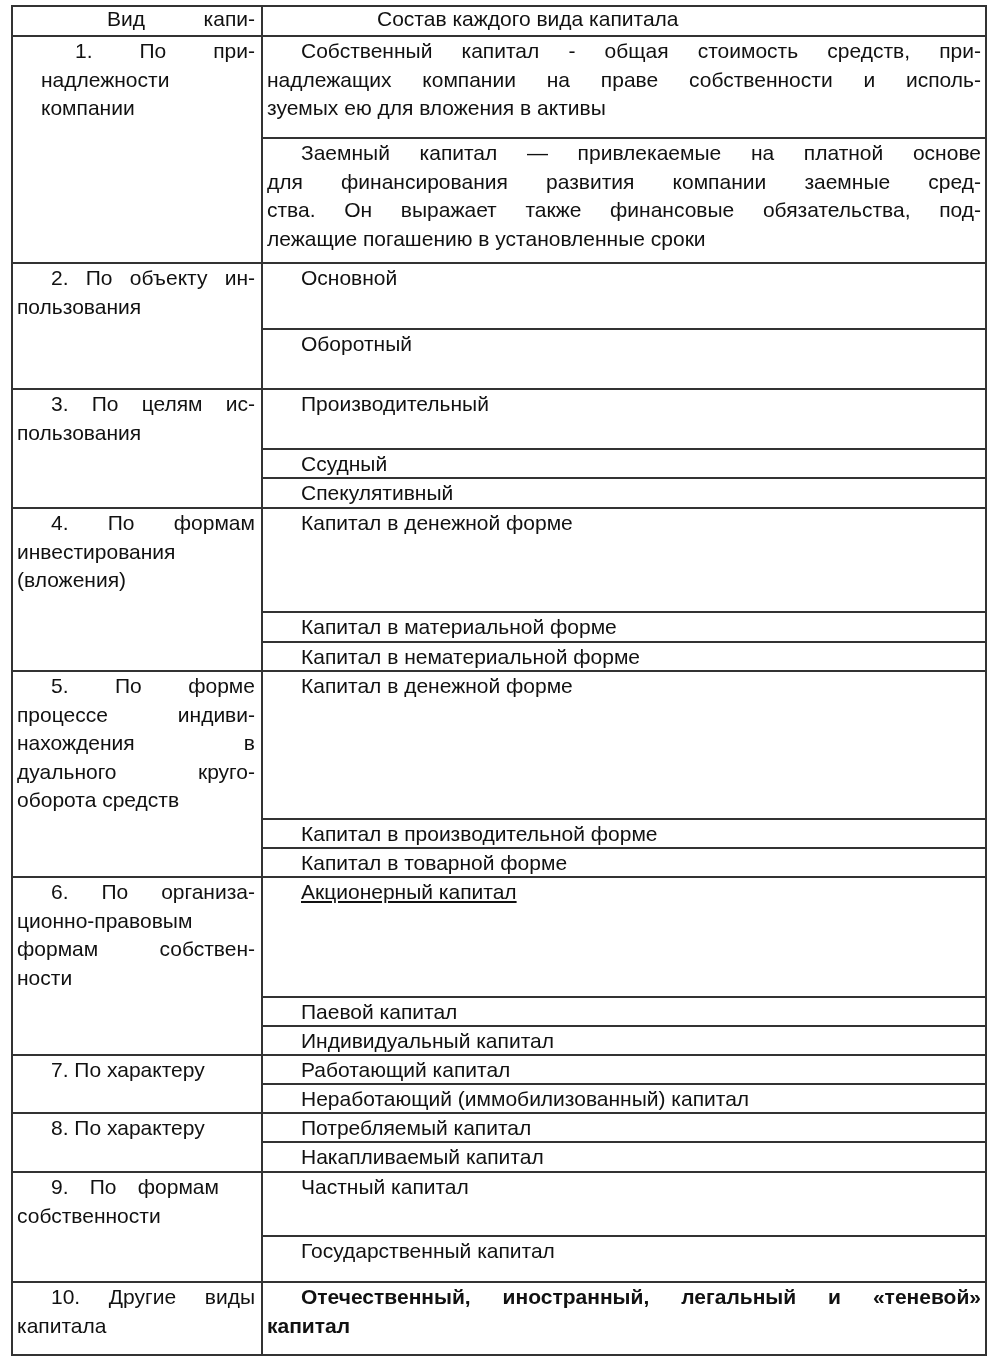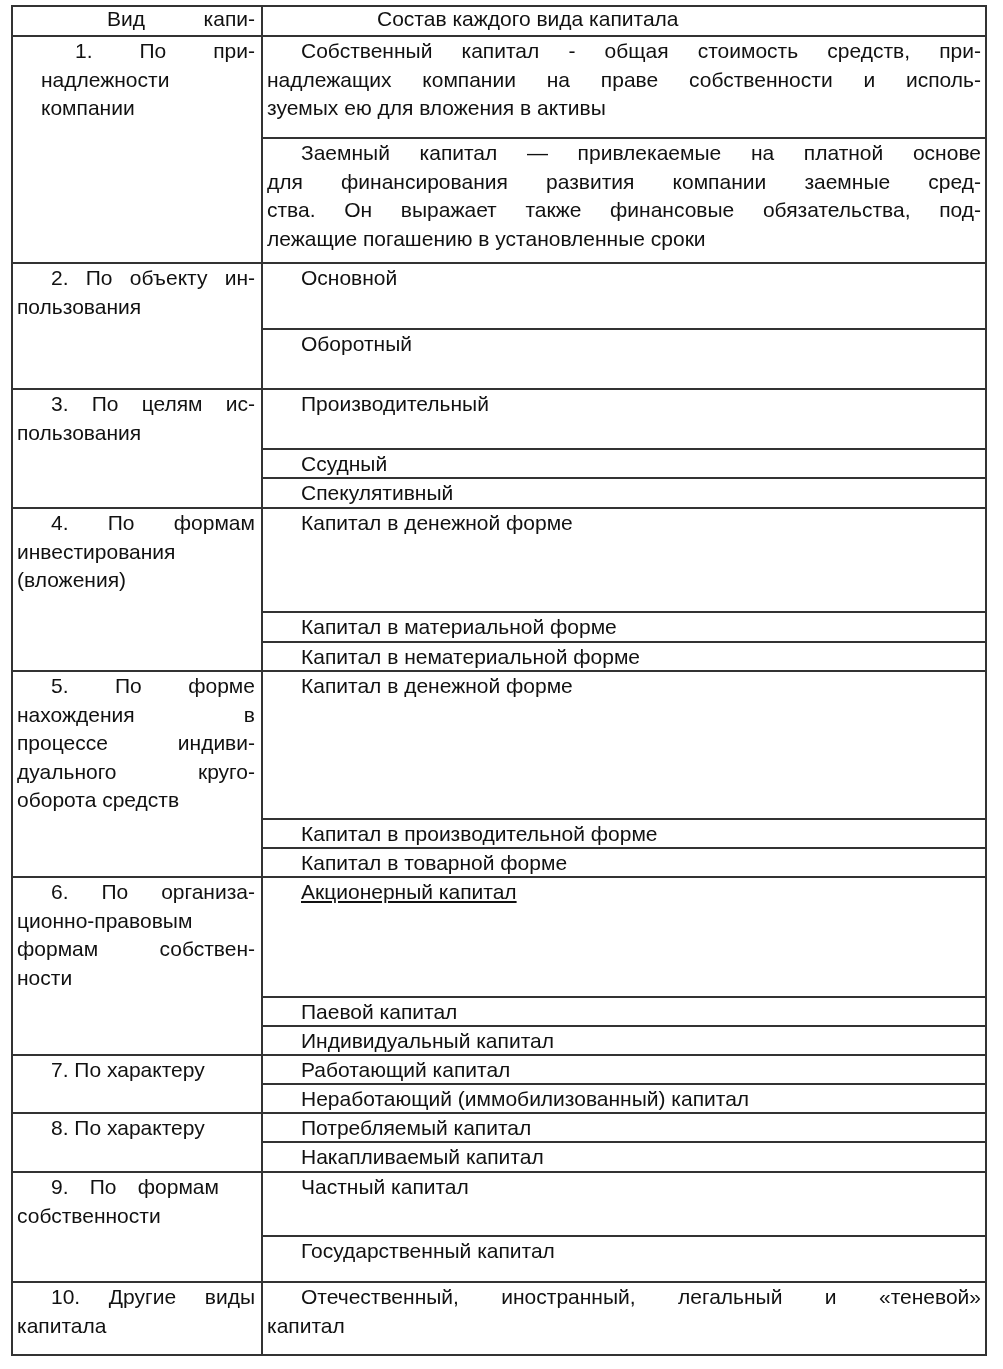--- a/index.html
+++ b/index.html
@@ -86,22 +86,22 @@
     <div class="cell" style="left: 250px; top: 608px; width: 726px; height: 30px;">
       <div style="text-indent: 34px;">Капитал в материальной форме</div>
     </div>
     <div class="hl" style="left: 250px; top: 636px; width: 726px;"></div>
     <div class="cell" style="left: 250px; top: 638px; width: 726px; height: 29px;">
       <div style="text-indent: 34px;">Капитал в нематериальной форме</div>
     </div>
     <div class="hl" style="left: 0px; top: 665px; width: 976px;"></div>
     <div class="cell" style="left: 0px; top: 667px; width: 250px; height: 206px;">
       <div class="just-last" style="text-indent: 34px;">5. По форме</div>
+      <div class="just-last">процессе индиви-</div>
       <div class="just-last">нахождения в</div>
-      <div class="just-last">процессе индиви-</div>
       <div class="just-last">дуального круго-</div>
       <div>оборота средств</div>
     </div>
     <div class="cell" style="left: 250px; top: 667px; width: 726px; height: 148px;">
       <div style="text-indent: 34px;">Капитал в денежной форме</div>
     </div>
     <div class="hl" style="left: 250px; top: 813px; width: 726px;"></div>
     <div class="cell" style="left: 250px; top: 815px; width: 726px; height: 29px;">
       <div style="text-indent: 34px;">Капитал в производительной форме</div>
     </div>
@@ -159,17 +159,17 @@
     </div>
     <div class="hl" style="left: 250px; top: 1230px; width: 726px;"></div>
     <div class="cell" style="left: 250px; top: 1232px; width: 726px; height: 46px;">
       <div style="text-indent: 34px;">Государственный капитал</div>
     </div>
     <div class="hl" style="left: 0px; top: 1276px; width: 976px;"></div>
     <div class="cell" style="left: 0px; top: 1278px; width: 250px; height: 73px;">
       <div class="just-last" style="text-indent: 34px;">10. Другие виды</div>
       <div>капитала</div>
     </div>
-    <div class="cell" style="left: 250px; top: 1278px; width: 726px; height: 73px;">
+    <div class="cell" style="left: 250px; top: 1278px; width: 726px; height: 73px; font-weight: bold;">
       <div class="just-last" style="text-indent: 34px;">Отечественный, иностранный, легальный и «теневой»</div>
       <div>капитал</div>
     </div>
   </div>
 
 </body></html>

